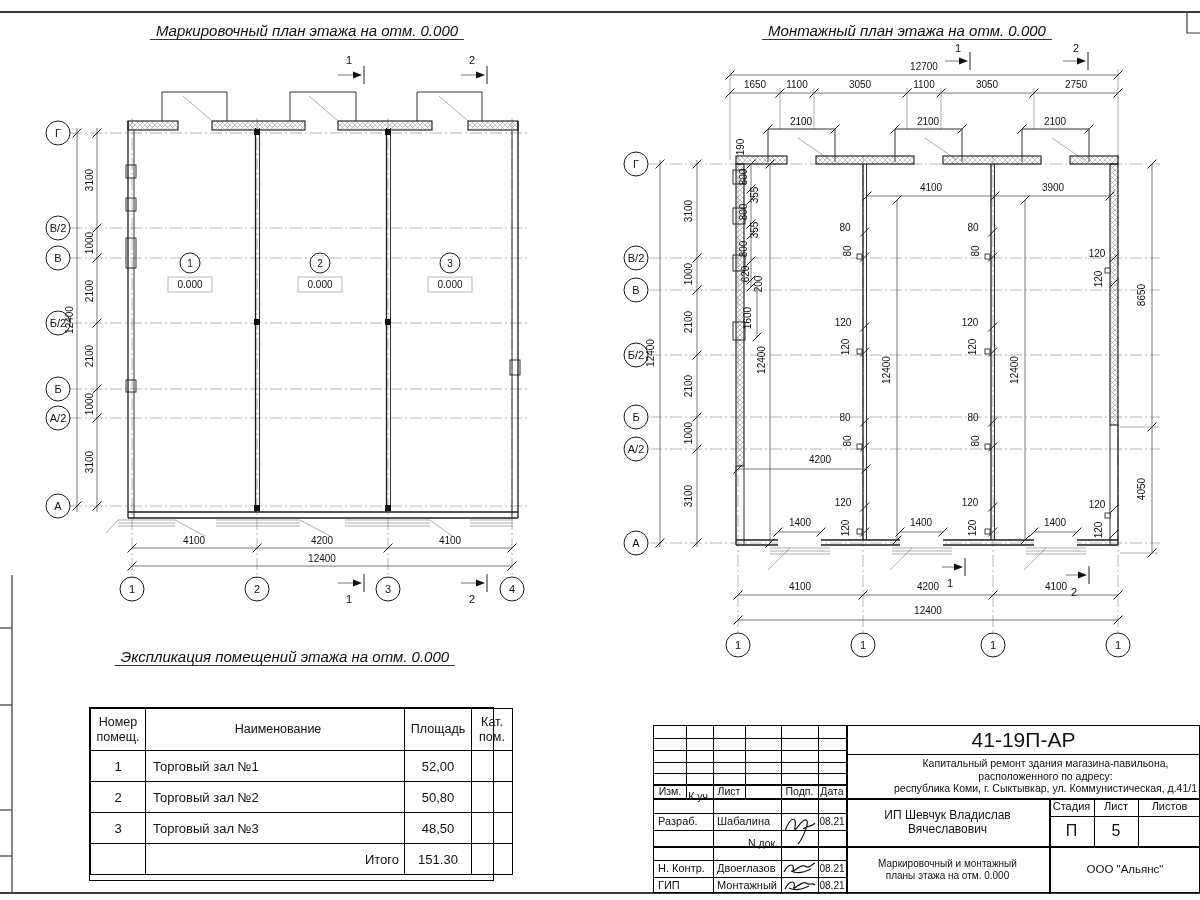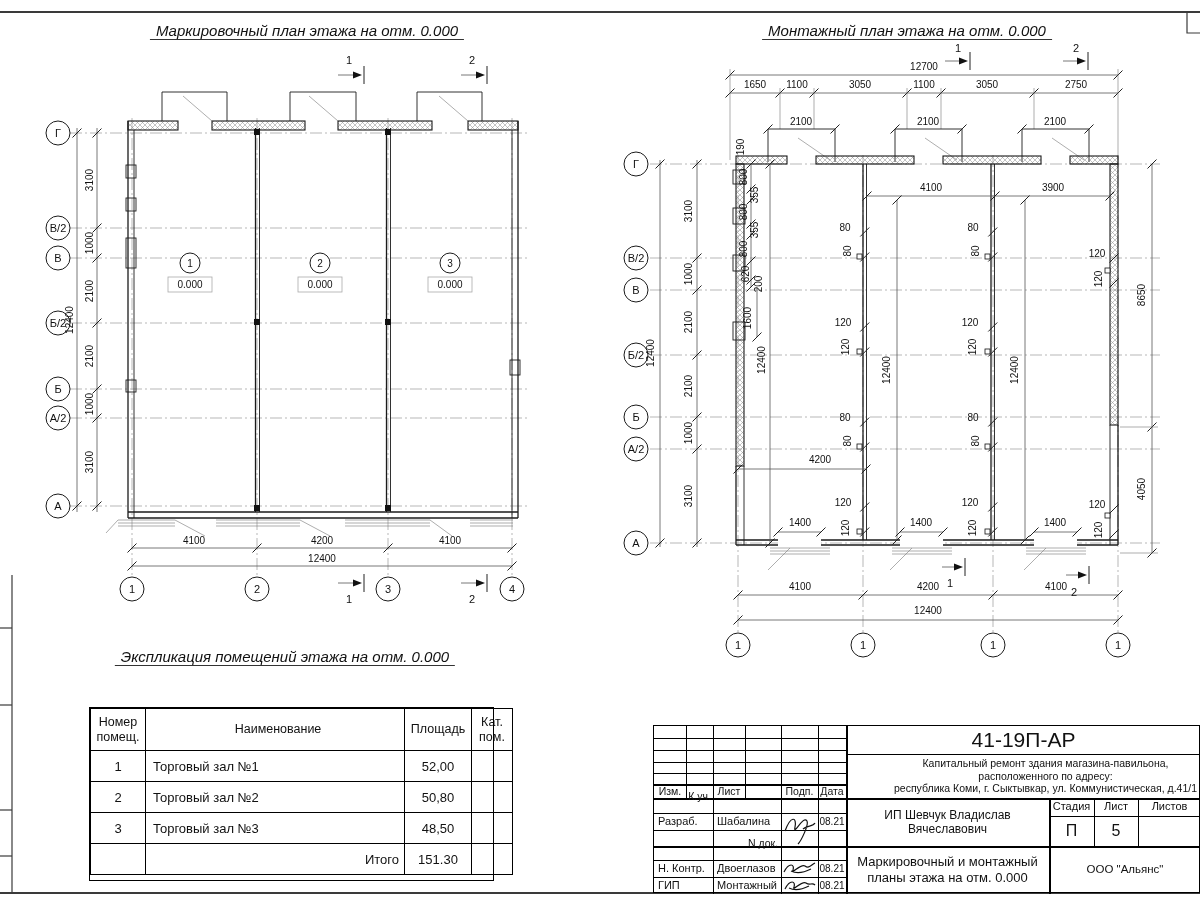--- a/index.html
+++ b/index.html
@@ -637,21 +637,21 @@
   <div class="cell" style="left:192px;top:0;width:355px;height:28px;font-size:21px;">41-19П-АР</div>
   <div class="cell" style="left:192px;top:28px;width:399px;height:44px;font-size:10.5px;flex-direction:column;">
     <div>Капитальный ремонт здания магазина-павильона,</div>
     <div>расположенного по адресу:</div>
     <div>республика Коми, г. Сыктывкар, ул. Коммунистическая, д.41/1</div>
   </div>
   <div class="cell" style="left:192px;top:72px;width:203px;height:48px;font-size:12px;flex-direction:column;">
     <div>ИП Шевчук Владислав</div>
     <div>Вячеславович</div>
   </div>
-  <div class="cell" style="left:192px;top:120px;width:203px;height:48px;font-size:13px;flex-direction:column;">
+  <div class="cell" style="left:192px;top:120px;width:203px;height:48px;font-size:10px;flex-direction:column;">
     <div>Маркировочный и монтажный</div>
     <div>планы этажа на отм. 0.000</div>
   </div>
   <div class="cell" style="left:395px;top:72px;width:45px;height:18px;font-size:11px;">Стадия</div>
   <div class="cell" style="left:440px;top:72px;width:44px;height:18px;font-size:11px;">Лист</div>
   <div class="cell" style="left:484px;top:72px;width:63px;height:18px;font-size:11px;">Листов</div>
   <div class="cell" style="left:395px;top:90px;width:45px;height:30px;font-size:16px;">П</div>
   <div class="cell" style="left:440px;top:90px;width:44px;height:30px;font-size:16px;">5</div>
   <div class="cell" style="left:484px;top:90px;width:63px;height:30px;font-size:16px;"></div>
   <div class="cell" style="left:395px;top:120px;width:152px;height:48px;font-size:11.5px;">ООО "Альянс"</div>

